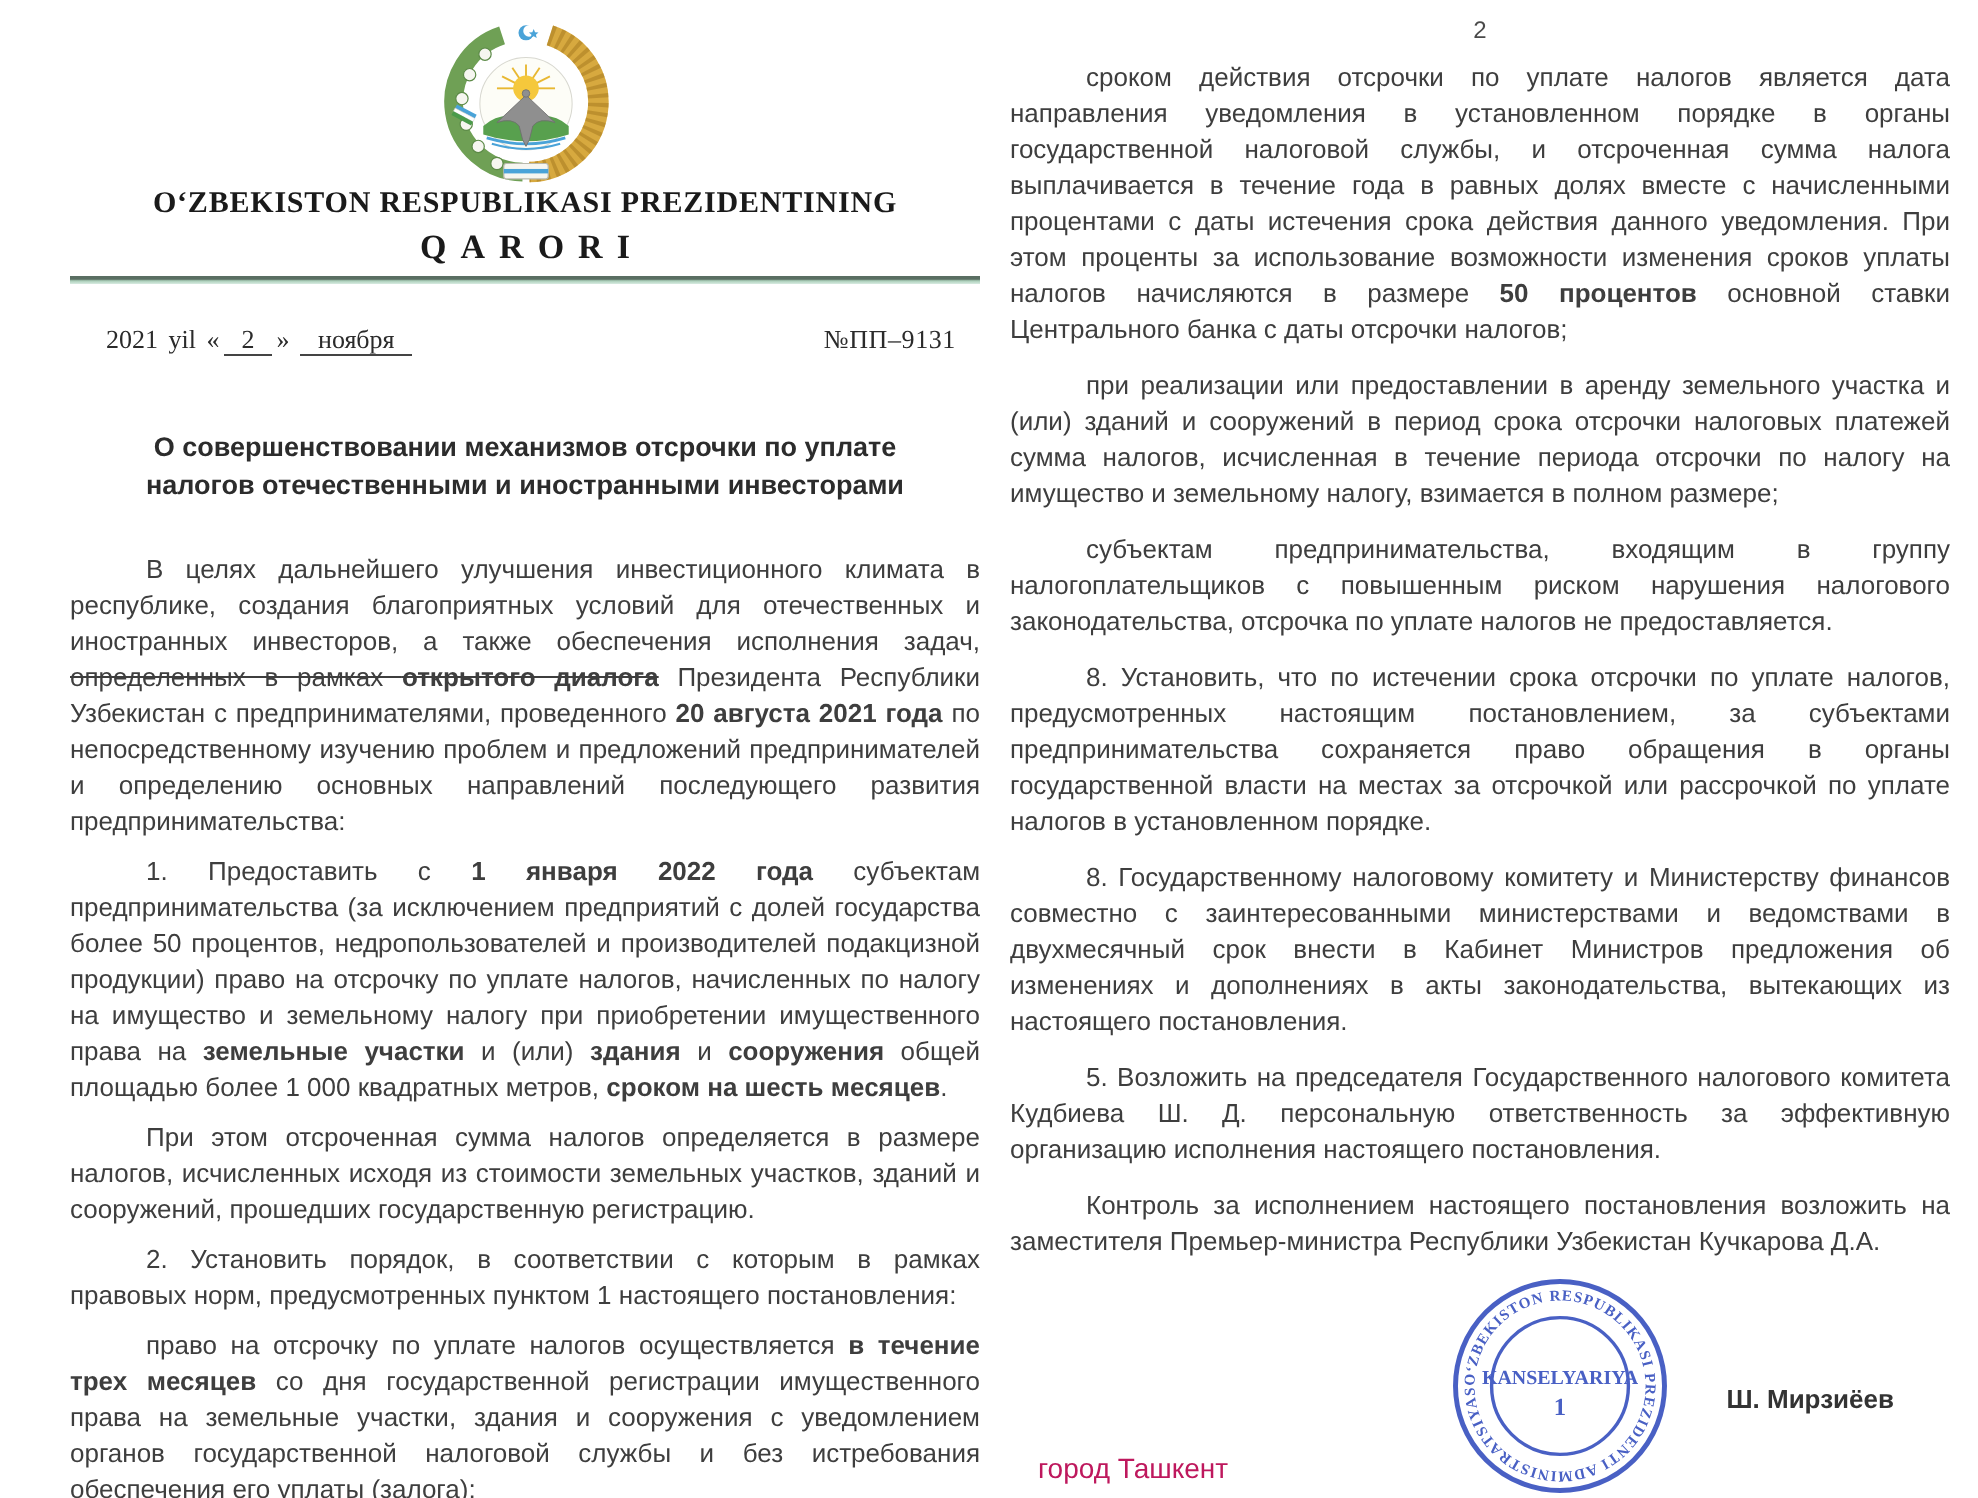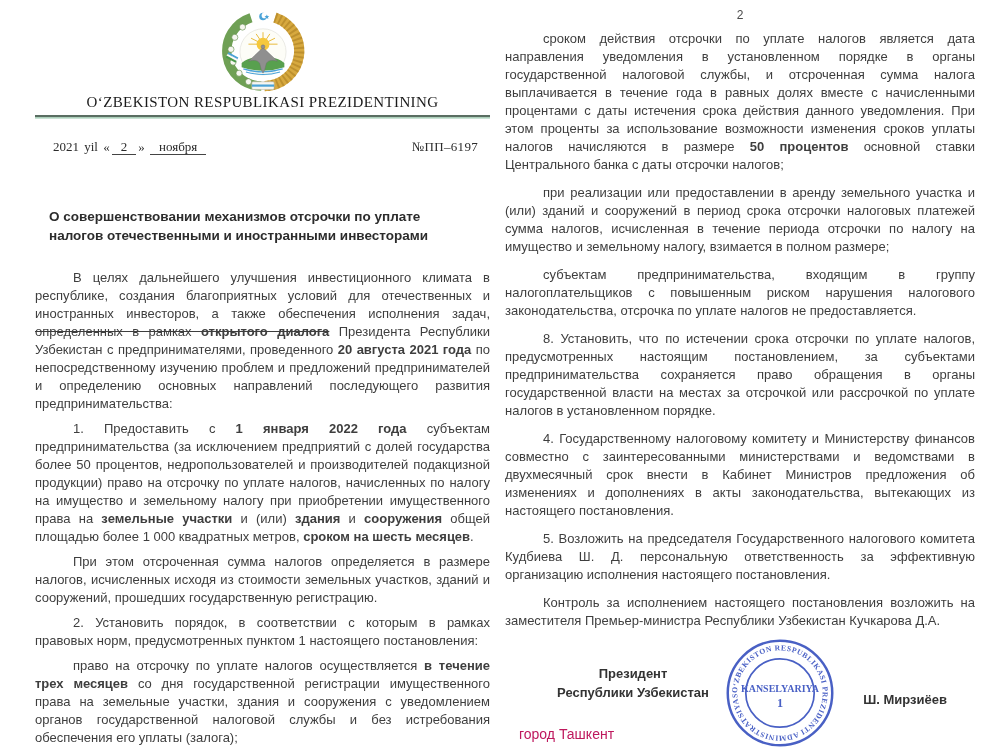--- a/index.html
+++ b/index.html
@@ -7,21 +7,21 @@
     width:989px; height:749px; background:#ffffff; position:relative;
     font-family:"Liberation Sans", sans-serif; color:#3e3e3e; overflow:hidden;
   }
   .page { position:absolute; top:0; }
   .page-left  { left:35px;  width:455px; }
   .page-right { left:505px; width:470px; }
 
   
   .emblem { width:86px; height:82px; margin:10px auto 2px; }
   .org-line {
-    font-family:"Liberation Serif", serif; font-weight:normal; font-size:15px;
+    font-family:"Liberation Serif", serif; font-weight:bold; font-size:15px;
     color:#1a1a1a; text-align:center; letter-spacing:0.4px; margin-top:2px;
   }
   .doc-type {
     font-family:"Liberation Serif", serif; font-weight:bold; font-size:17px;
     color:#1a1a1a; text-align:center; letter-spacing:7px; margin-top:3px; text-indent:7px;
   }
   .rule {
     height:4px; margin-top:4px;
     background:linear-gradient(to bottom,#5a6e62 0%,#5a6e62 40%,#a9cdb8 60%,#d9ece2 100%);
   }
@@ -30,22 +30,22 @@
     font-family:"Liberation Serif", serif; font-size:13px; color:#2b2b2b;
     margin:20px 12px 0 18px;
     text-align:right;
   }
   .date-left span { margin-right:2px; }
   .fill { border-bottom:1px solid #444; padding:0 9px; }
   .date-right { letter-spacing:0.3px; }
 
   
   .title {
-    font-size:13.5px; font-weight:bold; color:#2c2c2c; text-align:left;
-    line-height:19px; margin:52px 14px 24px;
+    font-size:13.5px; font-weight:bold; color:#2c2c2c; text-align:center;
+    line-height:19px; margin:36px 14px 24px;
   }
   .body-text { font-size:13px; line-height:18px; }
   .body-text p { margin:0 0 7px; text-indent:38px; text-align:justify; }
   .page-right .body-text p { margin-bottom:10px; }
   .body-text span.b { font-weight:bold; }
   .body-text span.s { text-decoration:line-through; }
 
   
   .page-num { text-align:center; font-size:12px; color:#4a4a4a; margin:8px 0 8px; }
 
@@ -115,30 +115,31 @@
           <path d="M50 44 L33 60 Q42 57 46 62 L48 70 L50 74 L52 70 L54 62 Q58 57 67 60 Z"></path>
           <circle cx="50" cy="43" r="2.2"></circle>
         </g>
 
         <rect x="37" y="84" width="26" height="9" rx="1.5" fill="#f6f6f0" stroke="#b9b9ad" stroke-width="0.7"></rect>
         <rect x="37" y="87.2" width="26" height="2.6" fill="#4aa3d8"></rect>
       </svg>
     </div>
 
     <div class="org-line">O‘ZBEKISTON RESPUBLIKASI PREZIDENTINING</div>
+    <div class="doc-type">QARORI</div>
     <div class="rule"></div>
 
     <div class="date-row">
       <div class="date-left">
         <span>2021</span>
         <span>yil</span>
         <span>«</span><span class="fill">2</span><span>»</span>
         <span class="fill">ноября</span>
       </div>
-      <div class="date-right">№ПП–6197</div>
+      <div class="date-right">№ПП–9131</div>
     </div>
 
     <h1 class="title">О совершенствовании механизмов отсрочки по уплате налогов отечественными и иностранными инвесторами</h1>
 
     <div class="body-text">
         <p><span>В целях дальнейшего улучшения инвестиционного климата в республике, создания благоприятных условий для отечественных и иностранных инвесторов, а также обеспечения исполнения задач, </span><span class="s">определенных в рамках </span><span class="b s">открытого диалога</span><span> Президента Республики Узбекистан с предпринимателями, проведенного </span><span class="b">20 августа 2021 года</span><span> по непосредственному изучению проблем и предложений предпринимателей и определению основных направлений последующего развития предпринимательства:</span></p>
         <p><span>1. Предоставить с </span><span class="b">1 января 2022 года</span><span> субъектам предпринимательства (за исключением предприятий с долей государства более 50 процентов, недропользователей и производителей подакцизной продукции) право на отсрочку по уплате налогов, начисленных по налогу на имущество и земельному налогу при приобретении имущественного права на </span><span class="b">земельные участки</span><span> и (или) </span><span class="b">здания</span><span> и </span><span class="b">сооружения</span><span> общей площадью более 1 000 квадратных метров, </span><span class="b">сроком на шесть месяцев</span><span>.</span></p>
         <p><span>При этом отсроченная сумма налогов определяется в размере налогов, исчисленных исходя из стоимости земельных участков, зданий и сооружений, прошедших государственную регистрацию.</span></p>
         <p><span>2. Установить порядок, в соответствии с которым в рамках правовых норм, предусмотренных пунктом 1 настоящего постановления:</span></p>
         <p><span>право на отсрочку по уплате налогов осуществляется </span><span class="b">в течение трех месяцев</span><span> со дня государственной регистрации имущественного права на земельные участки, здания и сооружения с уведомлением органов государственной налоговой службы и без истребования обеспечения его уплаты (залога);</span></p>
@@ -146,30 +147,26 @@
   </div>
 
   <div class="page page-right">
     <div class="page-num">2</div>
 
     <div class="body-text">
         <p><span>сроком действия отсрочки по уплате налогов является дата направления уведомления в установленном порядке в органы государственной налоговой службы, и отсроченная сумма налога выплачивается в течение года в равных долях вместе с начисленными процентами с даты истечения срока действия данного уведомления. При этом проценты за использование возможности изменения сроков уплаты налогов начисляются в размере </span><span class="b">50 процентов</span><span> основной ставки Центрального банка с даты отсрочки налогов;</span></p>
         <p><span>при реализации или предоставлении в аренду земельного участка и (или) зданий и сооружений в период срока отсрочки налоговых платежей сумма налогов, исчисленная в течение периода отсрочки по налогу на имущество и земельному налогу, взимается в полном размере;</span></p>
         <p><span>субъектам предпринимательства, входящим в группу налогоплательщиков с повышенным риском нарушения налогового законодательства, отсрочка по уплате налогов не предоставляется.</span></p>
         <p><span>8. Установить, что по истечении срока отсрочки по уплате налогов, предусмотренных настоящим постановлением, за субъектами предпринимательства сохраняется право обращения в органы государственной власти на местах за отсрочкой или рассрочкой по уплате налогов в установленном порядке.</span></p>
-        <p><span>4. Государственному налоговому комитету и Министерству финансов совместно с заинтересованными министерствами и ведомствами в двухмесячный срок внести в Кабинет Министров предложения об изменениях и дополнениях в акты законодательства, вытекающих из настоящего постановления.</span></p>
+        <p><span>8. Государственному налоговому комитету и Министерству финансов совместно с заинтересованными министерствами и ведомствами в двухмесячный срок внести в Кабинет Министров предложения об изменениях и дополнениях в акты законодательства, вытекающих из настоящего постановления.</span></p>
         <p><span>5. Возложить на председателя Государственного налогового комитета Кудбиева Ш. Д. персональную ответственность за эффективную организацию исполнения настоящего постановления.</span></p>
         <p><span>Контроль за исполнением настоящего постановления возложить на заместителя Премьер-министра Республики Узбекистан Кучкарова Д.А.</span></p>
       </div>
 
     <div class="sig-block">
-      <div class="sig-left">
-        <div>Президент</div>
-        <div>Республики Узбекистан</div>
-      </div>
 
       <div class="stamp">
         <svg viewBox="0 0 120 120" width="114" height="114" aria-hidden="true">
           <circle cx="60" cy="60" r="55" fill="none" stroke="#3a53c0" stroke-width="2.6"></circle>
           <circle cx="60" cy="60" r="36" fill="none" stroke="#3a53c0" stroke-width="1.8"></circle>
           <defs>
             <path id="ringpath" d="M 60,60 m -45,0 a 45,45 0 1,1 90,0 a 45,45 0 1,1 -90,0"></path>
           </defs>
           <text font-size="8" font-weight="bold" letter-spacing="0.6" fill="#3a53c0" font-family="Liberation Serif, serif">
             <textPath href="#ringpath">O‘ZBEKISTON RESPUBLIKASI PREZIDENTI ADMINISTRATSIYASI •</textPath>

